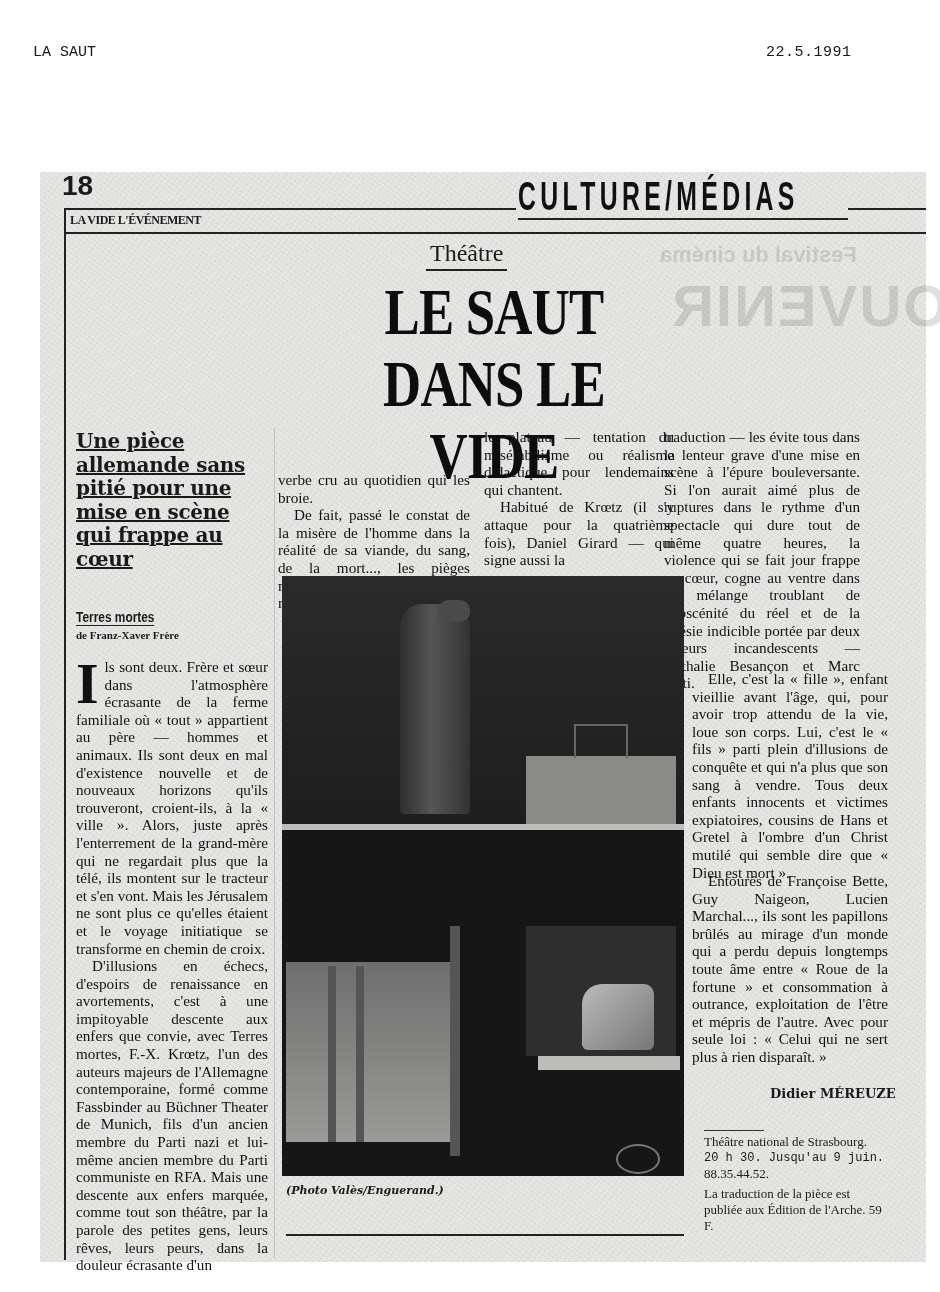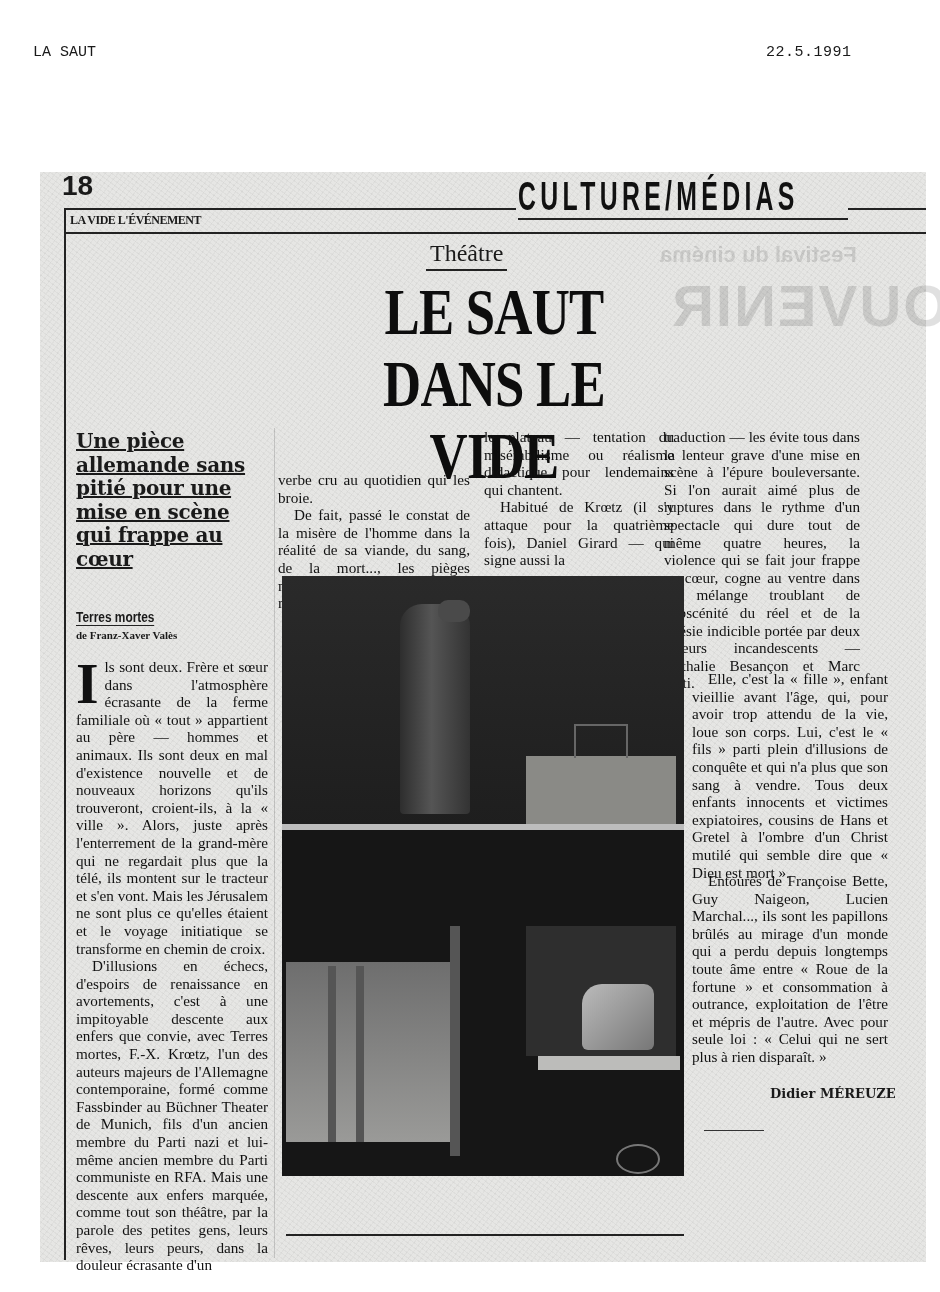--- a/index.html
+++ b/index.html
@@ -104,21 +104,21 @@
   <div id="kicker">Théâtre</div>
   <div id="headline">
     <div>LE SAUT</div>
     <div>DANS LE VIDE</div>
   </div>
 
   <div id="col-sep-1"></div>
 
   <div id="deck">Une pièce allemande sans pitié pour une mise en scène qui frappe au cœur</div>
   <div id="play-title">Terres mortes</div>
-  <div id="play-author">de Franz-Xaver Valès</div>
+  <div id="play-author">de Franz-Xaver Frère</div>
 
   <div id="col1" class="col">
     <p class="noindent"><span class="dropcap">I</span><span>ls sont deux. Frère et sœur dans l'atmosphère écrasante de la ferme familiale où « tout » appartient au père — hommes et animaux. Ils sont deux en mal d'existence nouvelle et de nouveaux horizons qu'ils trouveront, croient-ils, à la « ville ». Alors, juste après l'enterrement de la grand-mère qui ne regardait plus que la télé, ils montent sur le tracteur et s'en vont. Mais les Jérusalem ne sont plus ce qu'elles étaient et le voyage initiatique se transforme en chemin de croix.</span></p>
     <p>D'illusions en échecs, d'espoirs de renaissance en avortements, c'est à une impitoyable descente aux enfers que convie, avec Terres mortes, F.-X. Krœtz, l'un des auteurs majeurs de l'Allemagne contemporaine, formé comme Fassbinder au Büchner Theater de Munich, fils d'un ancien membre du Parti nazi et lui-même ancien membre du Parti communiste en RFA. Mais une descente aux enfers marquée, comme tout son théâtre, par la parole des petites gens, leurs rêves, leurs peurs, dans la douleur écrasante d'un</p>
   </div>
 
   <div id="col2" class="col">
     <p class="noindent">verbe cru au quotidien qui les broie.</p>
     <p>De fait, passé le constat de la misère de l'homme dans la réalité de sa viande, du sang, de la mort..., les pièges menacent à l'heure de la représentation sur</p>
   </div>
@@ -134,20 +134,26 @@
   <div id="col4b" class="col">
     <p>Elle, c'est la « fille », enfant vieillie avant l'âge, qui, pour avoir trop attendu de la vie, loue son corps. Lui, c'est le « fils » parti plein d'illusions de conquête et qui n'a plus que son sang à vendre. Tous deux enfants innocents et victimes expiatoires, cousins de Hans et Gretel à l'ombre d'un Christ mutilé qui semble dire que « Dieu est mort ».</p>
   </div>
   <div id="col4c" class="col">
     <p>Entourés de Françoise Bette, Guy Naigeon, Lucien Marchal..., ils sont les papillons brûlés au mirage d'un monde qui a perdu depuis longtemps toute âme entre « Roue de la fortune » et consommation à outrance, exploitation de l'être et mépris de l'autre. Avec pour seule loi : « Celui qui ne sert plus à rien disparaît. »</p>
   </div>
 
   <div id="byline">Didier MÉREUZE</div>
 
   <div id="info-rule"></div>
+  <div id="info">
+    <div>Théâtre national de Strasbourg.</div>
+    <div class="l2">20 h 30. Jusqu'au 9 juin.</div>
+    <div>88.35.44.52.</div>
+    <div style="margin-top:4px;">La traduction de la pièce est publiée aux Édition de l'Arche. 59 F.</div>
+  </div>
 
   <div id="photo">
 
     <div class="ph" style="left:0;top:0;width:402px;height:250px;background:linear-gradient(180deg,#2a2a2a,#1e1e1e);"></div>
     <div class="ph" style="left:118px;top:28px;width:70px;height:210px;background:linear-gradient(90deg,#2e2e2e,#555 45%,#333);border-radius:22px 22px 4px 4px;"></div>
     <div class="ph" style="left:156px;top:24px;width:32px;height:22px;background:#4a4a4a;border-radius:10px;"></div>
     <div class="ph" style="left:0;top:248px;width:402px;height:6px;background:#bdbdbd;"></div>
     <div class="ph" style="left:244px;top:180px;width:150px;height:68px;background:#8a8a86;"></div>
     <div class="ph" style="left:292px;top:148px;width:50px;height:32px;border:2px solid #666;border-bottom:none;"></div>
 
@@ -156,15 +162,16 @@
     <div class="ph" style="left:46px;top:390px;width:8px;height:176px;background:#555;"></div>
     <div class="ph" style="left:74px;top:390px;width:8px;height:176px;background:#555;"></div>
     <div class="ph" style="left:168px;top:350px;width:10px;height:230px;background:#555;"></div>
     <div class="ph" style="left:244px;top:350px;width:150px;height:130px;background:#2e2e2e;"></div>
     <div class="ph" style="left:300px;top:408px;width:72px;height:66px;background:linear-gradient(135deg,#bbb,#777);border-radius:20px 10px 6px 6px;"></div>
     <div class="ph" style="left:256px;top:480px;width:142px;height:14px;background:#bcbcba;"></div>
     <div class="ph" style="left:334px;top:568px;width:40px;height:26px;border:2px solid #777;border-radius:50%;"></div>
   </div>
 
   <div id="caption">
+    <span class="credit">(Photo Valès/Enguerand.)</span>
   </div>
   <div id="caption-rule"></div>
 </div>
 
 </body></html>

